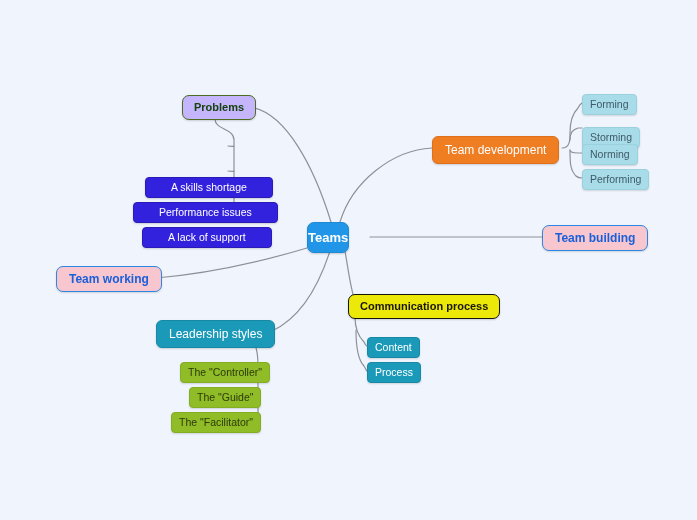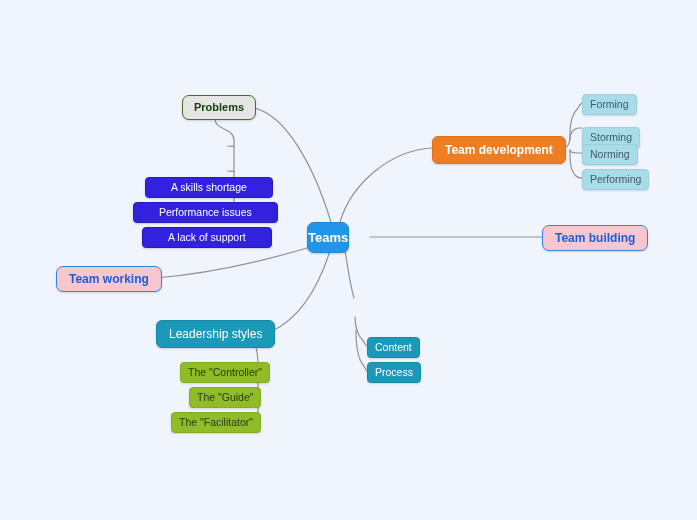--- a/index.html
+++ b/index.html
@@ -43,21 +43,21 @@
     font-weight: bold;
     font-size: 13px;
     border-radius: 7px;
     border: 1px solid #1f8ad4;
     padding: 8px 0;
     box-shadow: 0 1px 2px rgba(0,0,0,0.18);
   }
 
   
   .n-problems {
-    background: #e5e5e5;
+    background: #c4b5fd;
     color: #16410f;
     font-weight: bold;
     font-size: 11px;
     border-radius: 7px;
     border: 1.5px solid #4d6b21;
     padding: 6px 11px;
     box-shadow: 0 1px 2px rgba(0,0,0,0.16);
   }
   
   .n-indigo {
@@ -68,21 +68,21 @@
     border: 1px solid #2a1bb8;
     padding: 4px 25px;
     box-shadow: 0 1px 2px rgba(0,0,0,0.16);
     margin-top: 40px;
   }
 
   
   .n-orange {
     background: #ef7d22;
     color: #ffffff;
-    font-weight: bold;
+    font-weight: normal;
     font-size: 12px;
     border-radius: 6px;
     border: 1px solid #e0701a;
     padding: 7px 12px;
     box-shadow: 0 1px 2px rgba(0,0,0,0.16);
   }
   
   .n-powder {
     background: #a9dce9;
     color: #3f5a66;
@@ -203,16 +203,17 @@
 
   <div class="node n-pink" style="left:542px; top:225px;">Team building</div>
 
   <div class="node n-pink" style="left:56px; top:266px;">Team working</div>
 
   <div class="node n-teal" style="left:156px; top:320px;">Leadership styles</div>
   <div class="node n-olive" style="left:180px; top:362px;">The "Controller"</div>
   <div class="node n-olive" style="left:189px; top:387px;">The "Guide"</div>
   <div class="node n-olive" style="left:171px; top:412px;">The "Facilitator"</div>
 
+  <div class="node n-yellow" style="left:348px; top:294px;">Communication process</div>
   <div class="node n-tealsm" style="left:367px; top:337px;">Content</div>
   <div class="node n-tealsm" style="left:367px; top:362px;">Process</div>
 
 </div>
 
 </body></html>

